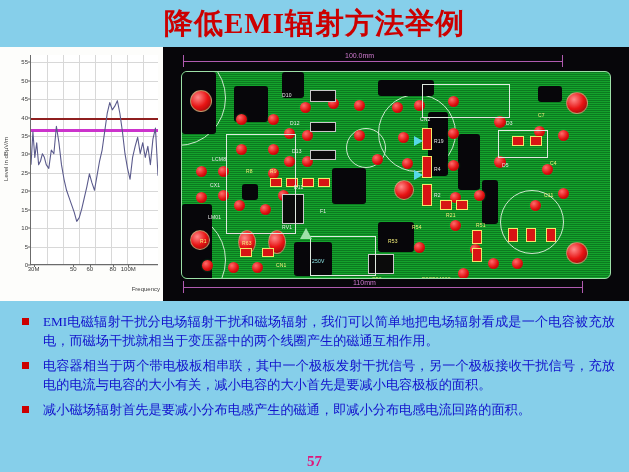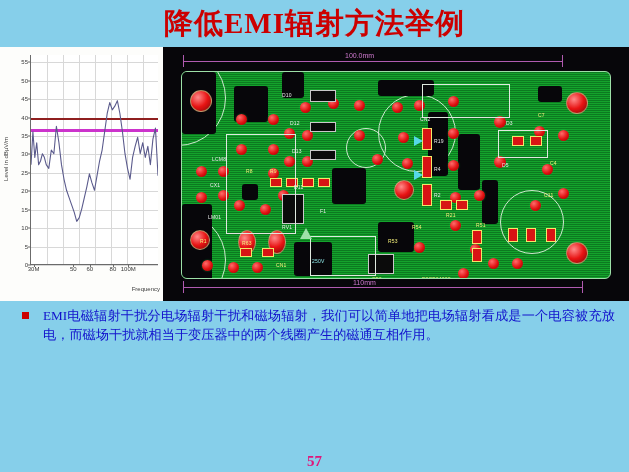--- a/index.html
+++ b/index.html
@@ -231,20 +231,21 @@
   #bullet-list {
     position: absolute;
     top: 306px; left: 0;
     width: 629px;
     padding: 0 14px 0 14px;
   }
   .bullet-row {
     display: flex;
     align-items: flex-start;
     margin-bottom: 6px;
+    margin-top: 6px;
   }
   .bullet-marker {
     flex: 0 0 auto;
     width: 7px; height: 7px;
     background: #cc0000;
     margin-top: 6px;
     margin-right: 14px;
     margin-left: 8px;
   }
   .bullet-text {
@@ -505,15 +506,23 @@
 
     </div>
   </div>
 </div>
 
 <div id="bullet-list">
   <div class="bullet-row">
     <span class="bullet-marker"></span>
     <span class="bullet-text">EMI电磁辐射干扰分电场辐射干扰和磁场辐射，我们可以简单地把电场辐射看成是一个电容被充放电，而磁场干扰就相当于变压器中的两个线圈产生的磁通互相作用。</span>
   </div>
+  <div class="bullet-row">
+    <span class="bullet-marker"></span>
+    <span class="bullet-text">电容器相当于两个带电极板相串联，其中一个极板发射干扰信号，另一个极板接收干扰信号，充放电的电流与电容的大小有关，减小电容的大小首先是要减小电容极板的面积。</span>
+  </div>
+  <div class="bullet-row">
+    <span class="bullet-marker"></span>
+    <span class="bullet-text">减小磁场辐射首先是要减小分布电感产生的磁通，即减小分布电感电流回路的面积。</span>
+  </div>
 </div>
 
 <div id="page-number">57</div>
 
 </body></html>

